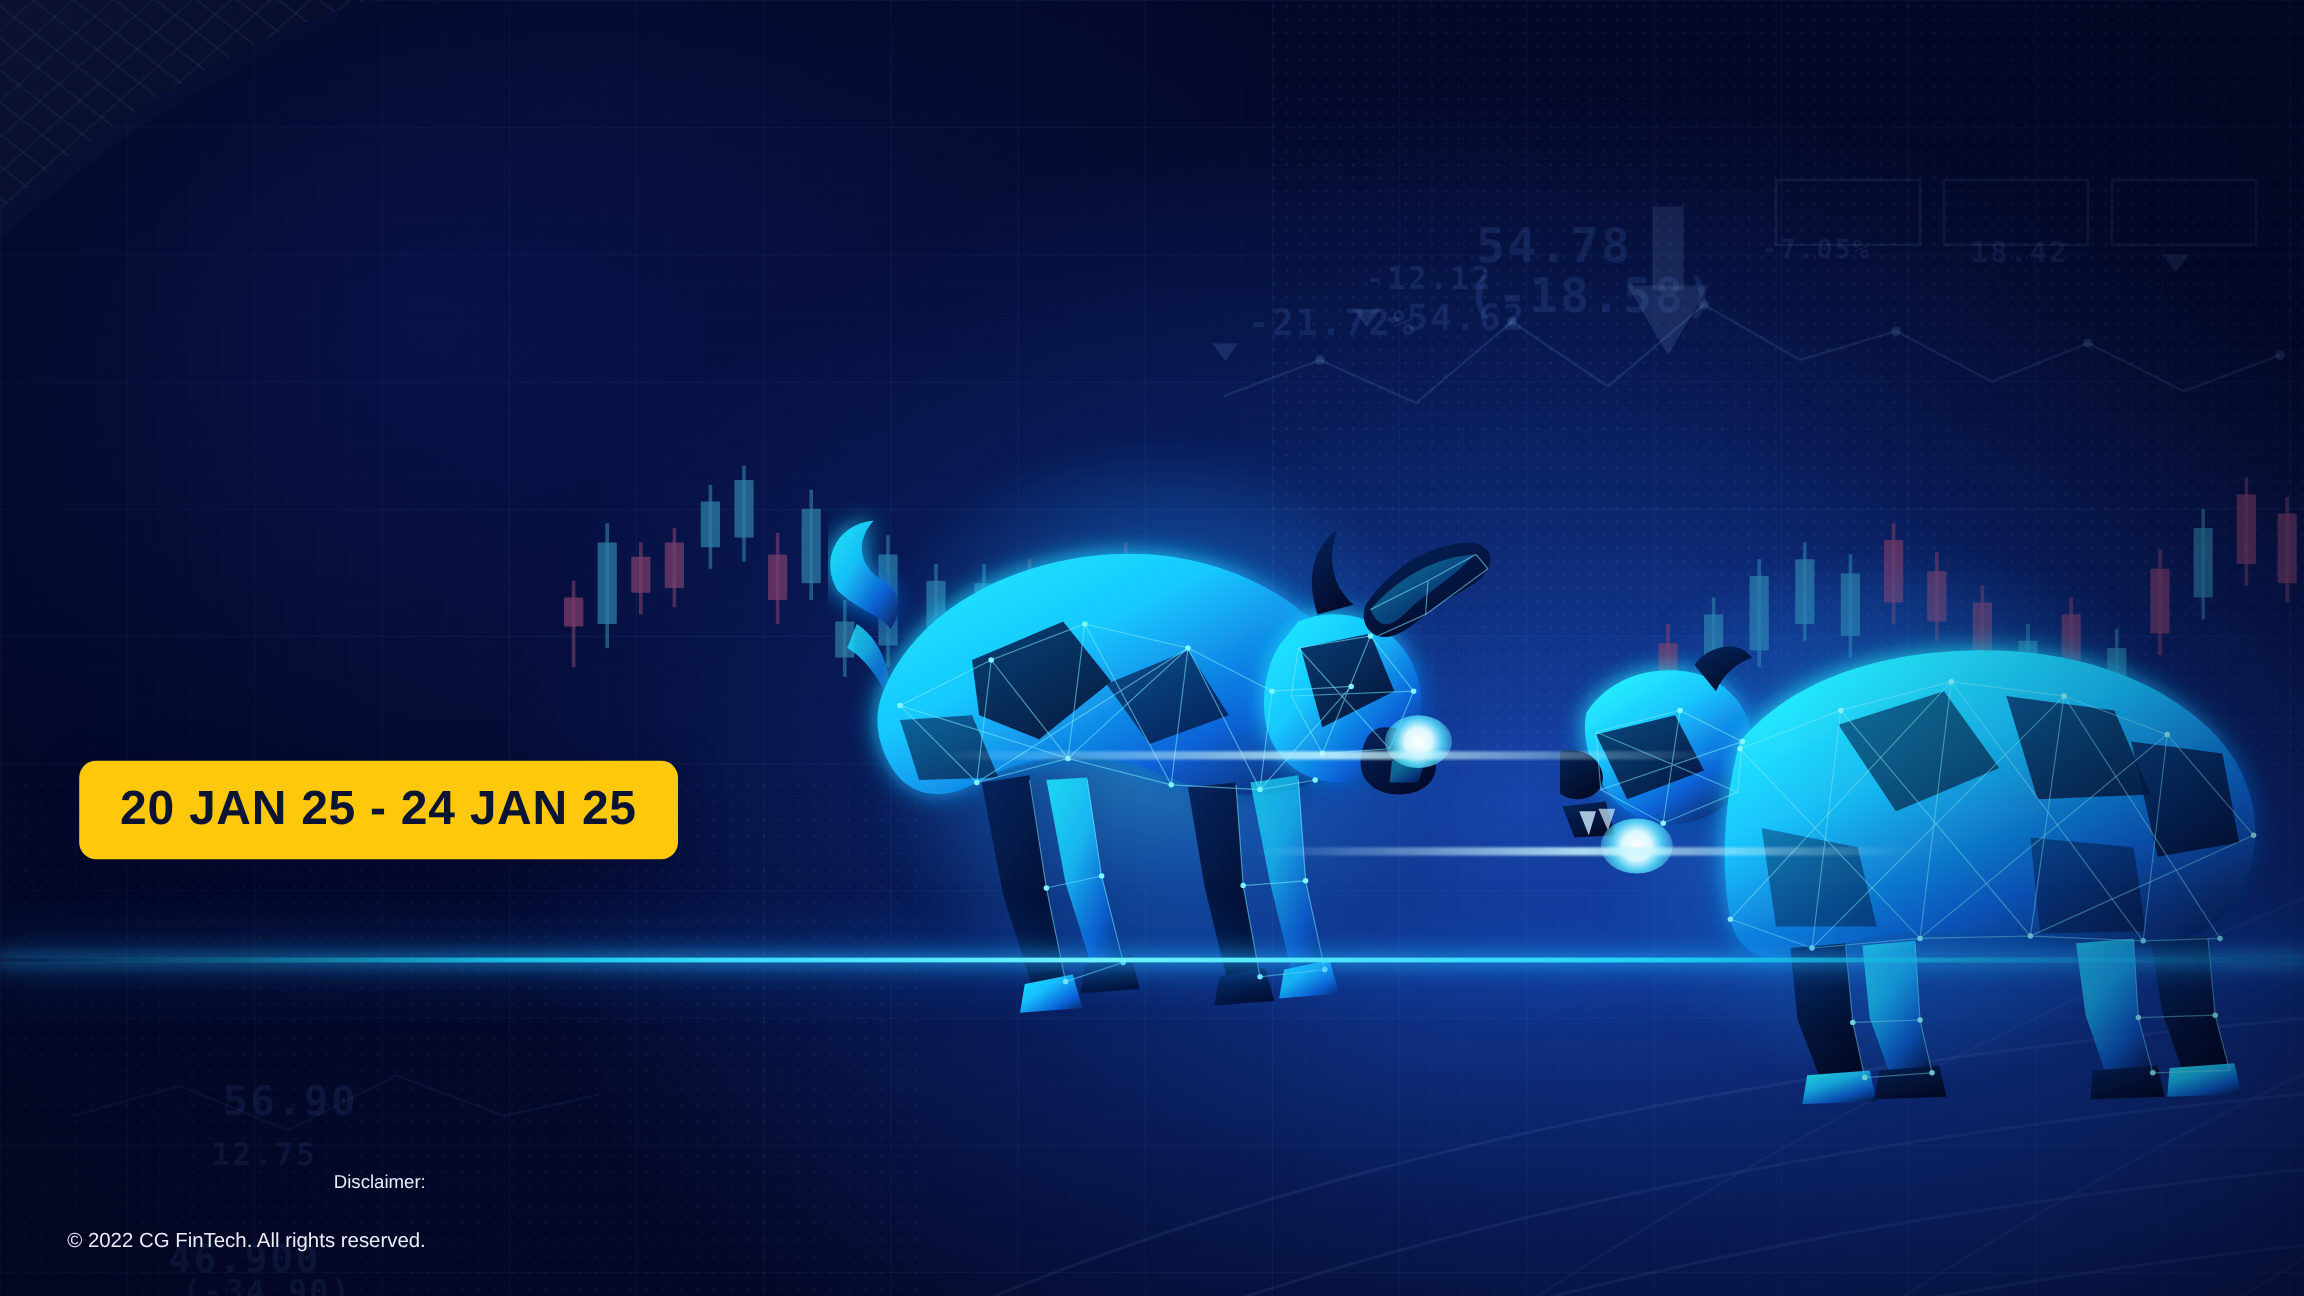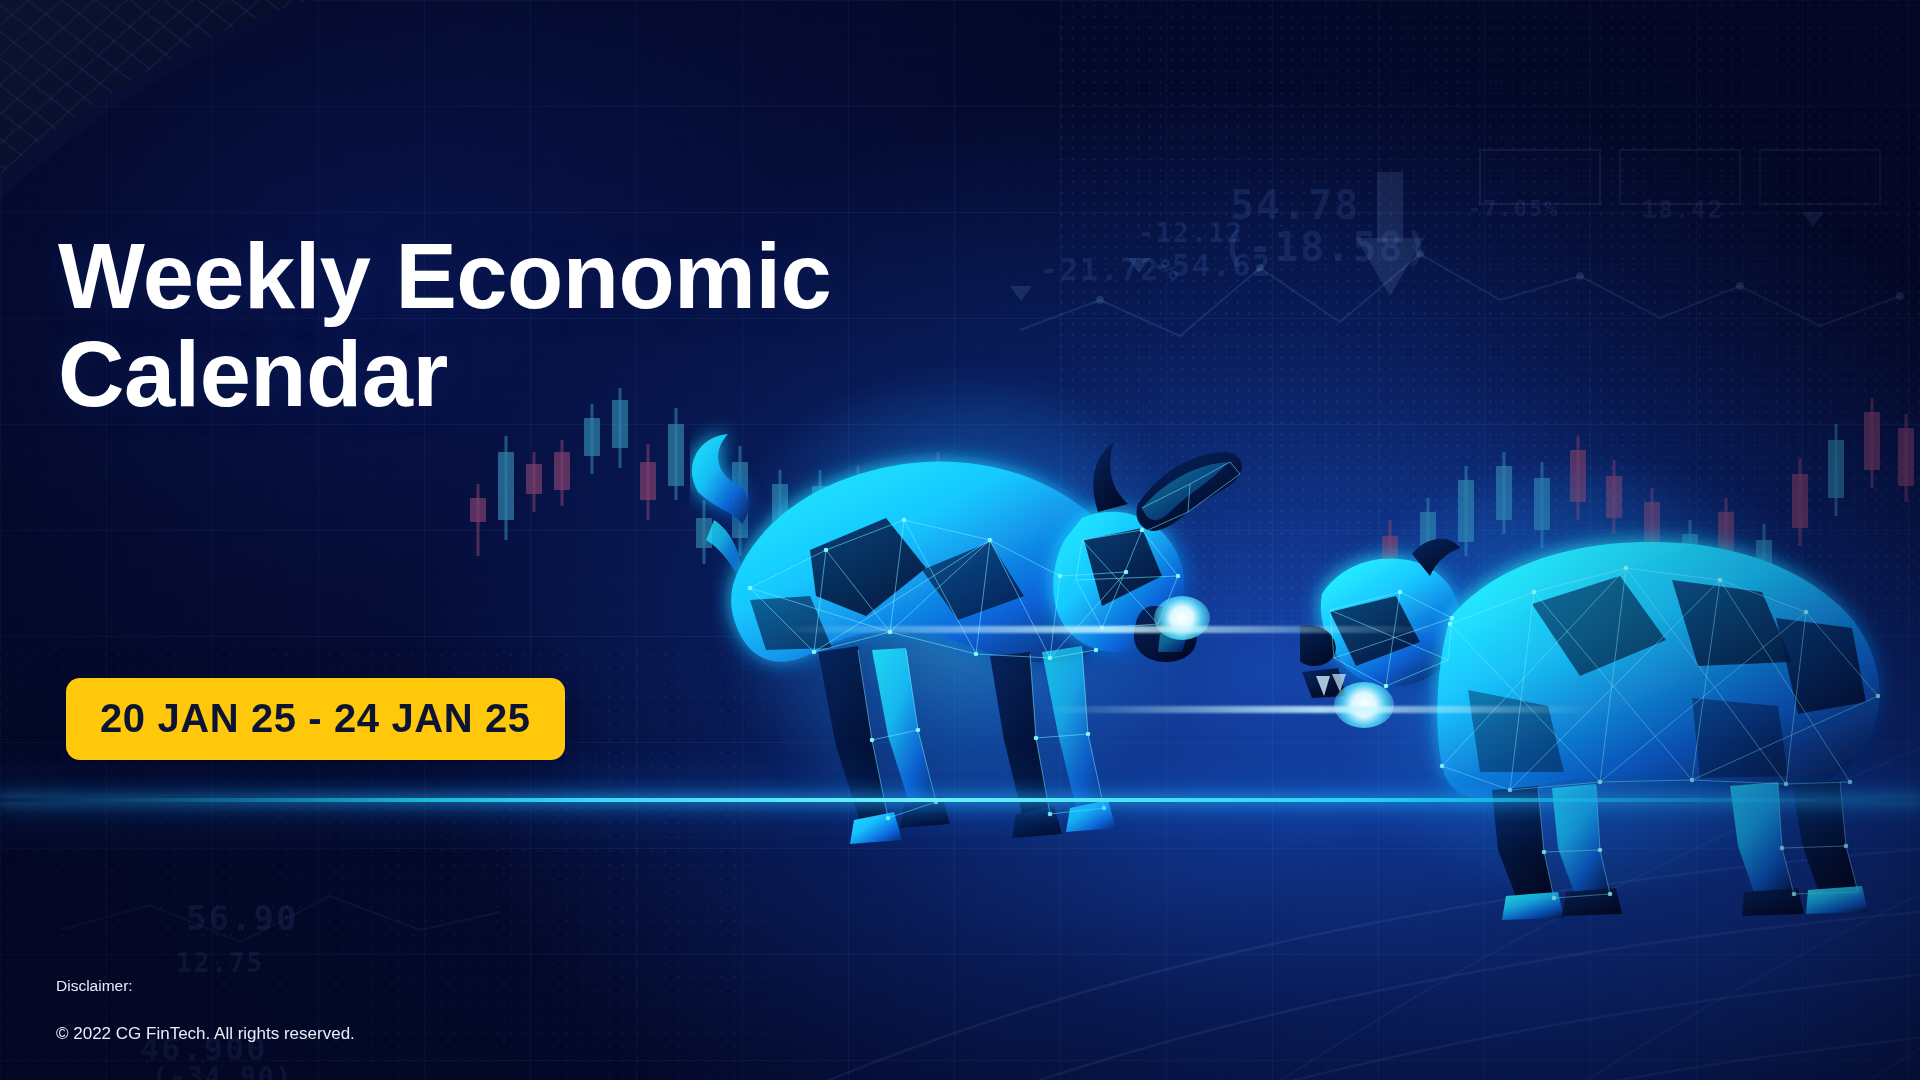--- a/index.html
+++ b/index.html
@@ -151,25 +151,24 @@
     text-shadow:0 2px 26px rgba(10,30,90,.75);
   }
 
   .date-badge {
     position:absolute; left:66px; top:634px;
     background:#ffc80a; color:#0c1433;
     border-radius:14px; padding:20px 34px 22px;
     font-weight:700; font-size:40px; letter-spacing:.6px; line-height:1;
     box-shadow:0 10px 34px rgba(3,8,40,.55);
     white-space:nowrap;
-    margin-top:44px;
   }
 
   .footer { position:absolute; left:56px; bottom:36px; color:#e6eefc; }
-  .footer .disc-label { font-size:15.5px; line-height:1.55; }
+  .footer .disc-label { font-size:15.5px; line-height:1.55;text-align:right; }
   .footer .disc-body  { font-size:16.5px; line-height:1.55; }
   .footer .copy { margin-top:26px; font-size:17px; }
 </style>
 </head>
 <body>
 
 <div id="stage">
 
   <div class="grid-fine"></div>
   <div class="grid-micro"></div>
@@ -562,24 +561,20 @@
   <div class="arrow-dn" style="left:1128px;top:258px;">
       <i></i>
     </div>
   <div class="arrow-dn" style="left:1802px;top:212px;">
       <i></i>
     </div>
 
   <div class="vignette"></div>
 
 
-  <div class="title">
-    <div>Weekly Economic</div>
-    <div>Calendar</div>
-  </div>
 
   <div class="date-badge">20 JAN 25 - 24 JAN 25</div>
 
   <div class="footer">
     <div class="disc-label">Disclaimer:</div>
     <div class="copy">© 2022 CG FinTech. All rights reserved.</div>
   </div>
 
 </div>
 

